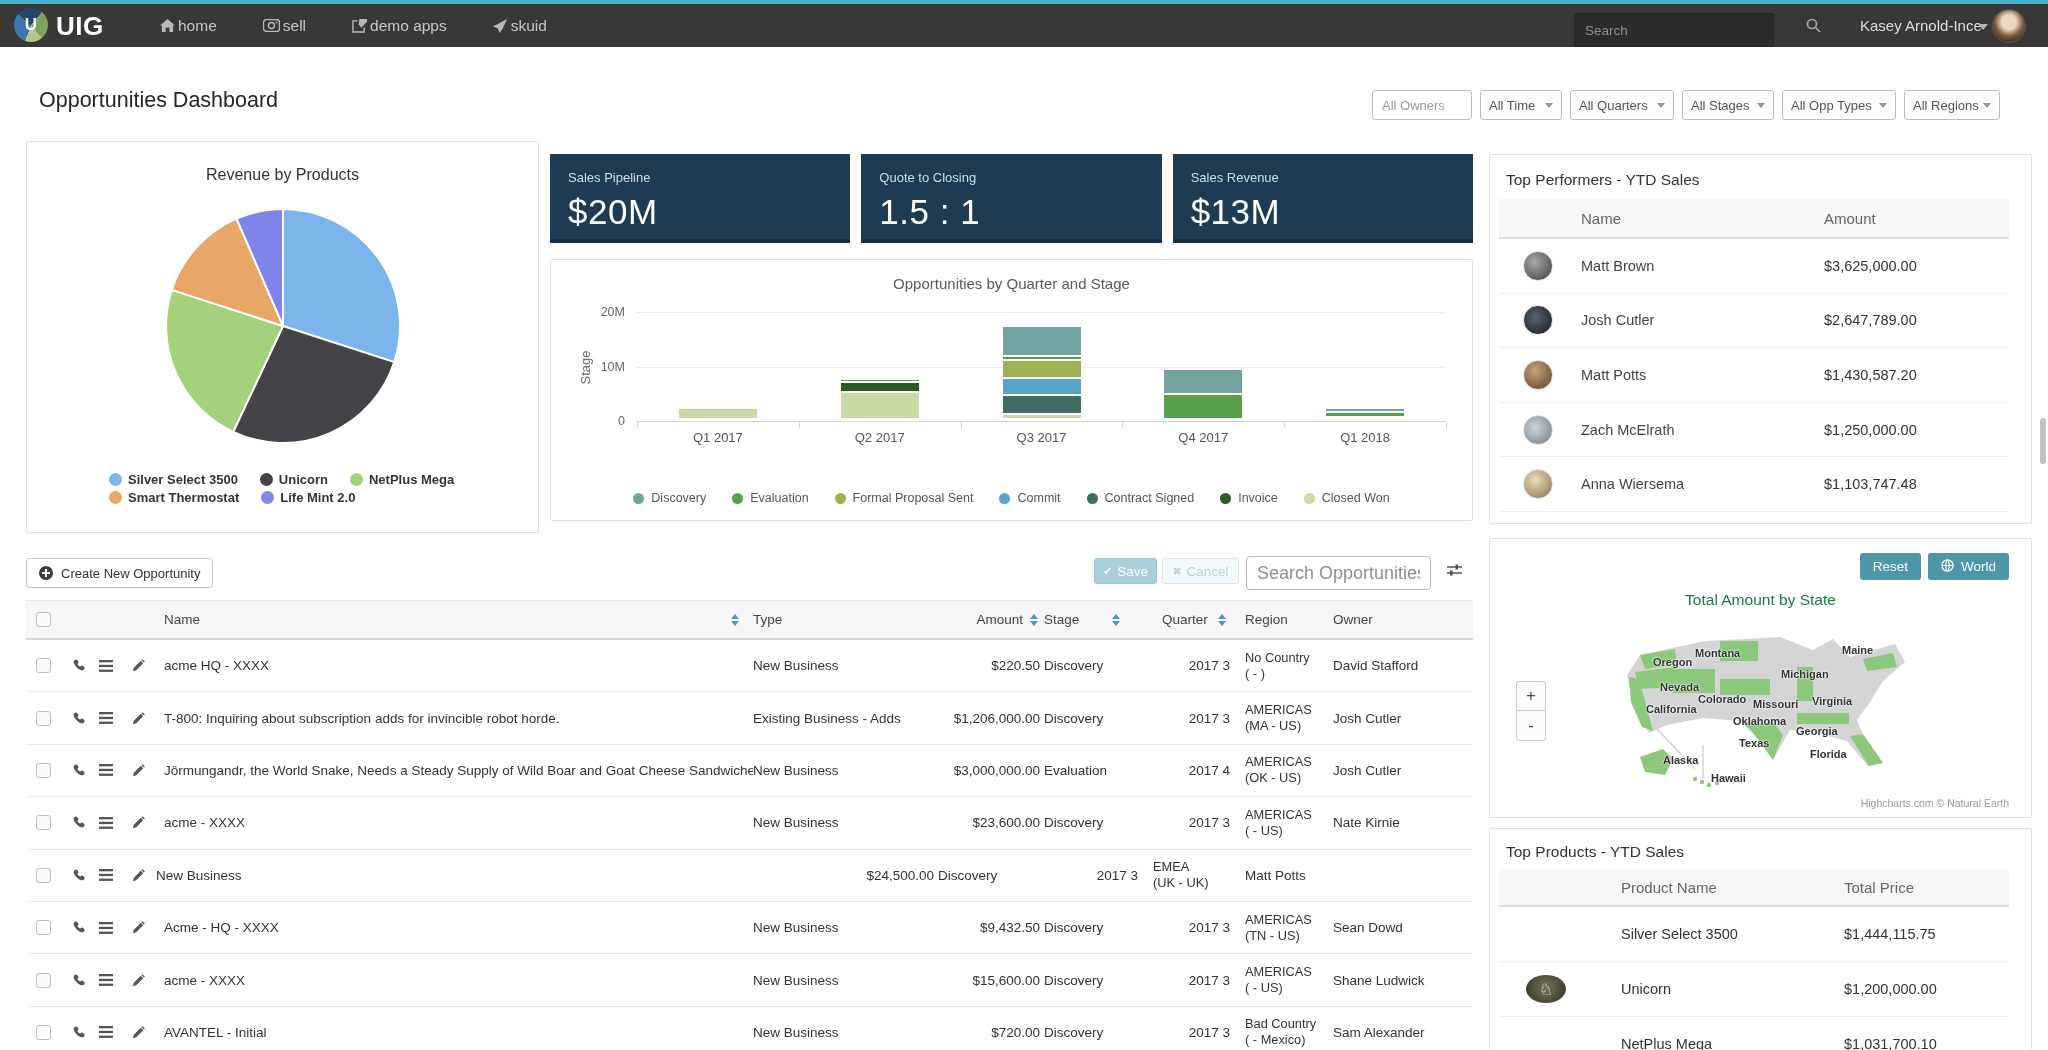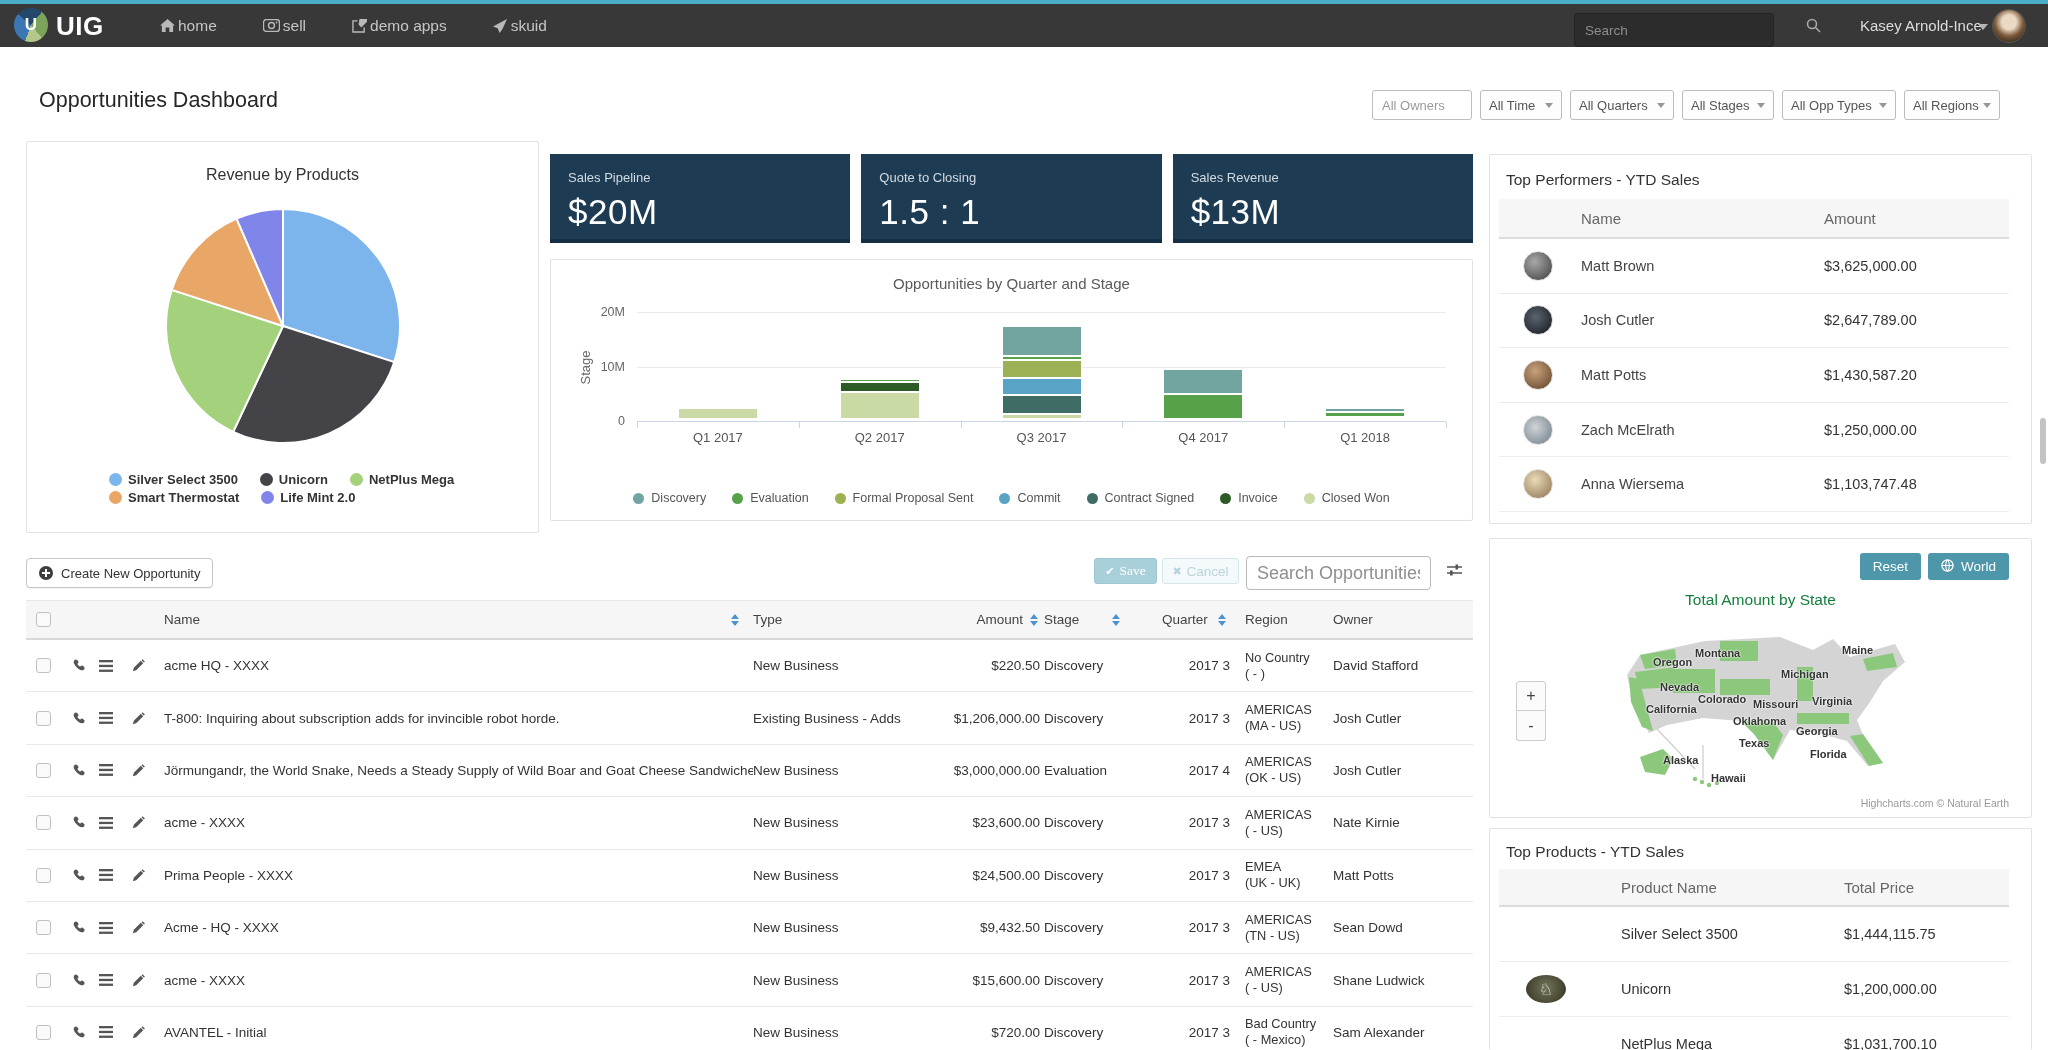--- a/index.html
+++ b/index.html
@@ -120,21 +120,21 @@
   .horse-photo::before{content:"♘"}
 
   
   .btn-create{position:absolute;left:26px;top:558px;height:30px;background:#fff;border:1px solid #c6c6c6;border-radius:4px;
     display:flex;align-items:center;gap:8px;padding:0 12px;font-size:13px;color:#333;cursor:pointer;box-shadow:0 1px 1px rgba(0,0,0,.05);font-family:"Liberation Sans",sans-serif}
   .plus-circle{width:14px;height:14px;border-radius:50%;background:#3d3d3d;position:relative}
   .plus-circle::before,.plus-circle::after{content:"";position:absolute;background:#fff}
   .plus-circle::before{left:6.2px;top:3px;width:1.8px;height:8px}
   .plus-circle::after{left:3px;top:6.2px;width:8px;height:1.8px}
   .btn-save{position:absolute;left:1094px;top:558px;width:63px;height:26px;background:var(--save,#a9d0da);border:1px solid #9cc7d3;
-    border-radius:3px;color:#fff;font-size:13.5px;display:flex;align-items:center;justify-content:center;gap:5px;cursor:pointer;font-family:Liberation Serif, serif}
+    border-radius:3px;color:#fff;font-size:13.5px;display:flex;align-items:center;justify-content:center;gap:5px;cursor:pointer;font-family:Liberation Sans, sans-serif}
   .btn-save::before{content:"✔";font-size:11px}
   .btn-cancel{position:absolute;left:1162px;top:558px;width:77px;height:26px;background:#f4fafb;border:1px solid #d5e6ea;
     border-radius:3px;color:#b9d4dc;font-size:13.5px;display:flex;align-items:center;justify-content:center;gap:5px;cursor:pointer;font-family:"Liberation Sans",sans-serif}
   .btn-cancel::before{content:"✖";font-size:11px}
   .opp-search{position:absolute;left:1246px;top:556px;width:185px;height:30px;border:1px solid #b9b9b9;border-radius:4px;
     font-size:18px;padding:16px 10px;color:#555;font-family:"Liberation Sans",sans-serif}
   .opp-search::placeholder{color:#8f8f8f}
   .sliders{position:absolute;left:1446px;top:562px;cursor:pointer}
 
   .opp-grid{display:grid;grid-template-columns:38px 28px 28px 36px 597px 185px 106px 100px 92px 88px 149px;align-items:center}
@@ -716,21 +716,20 @@
           <rect y="4.8" width="14" height="2.3" fill="#555"></rect>
           <rect y="9.6" width="14" height="2.3" fill="#555"></rect>
         </svg>
       </div>
       <div class="rowicon">
         <svg width="15" height="15" viewBox="0 0 16 16">
           <path d="M2 14l1-3.5L10.5 3l2.5 2.5L5.5 13 2 14z" fill="#555"></path>
           <path d="M11.2 2.3l1.1-1.1 2.5 2.5-1.1 1.1z" fill="#555"></path>
         </svg>
       </div>
-      <div class="c-name">Prima People - XXXX</div>
       <div>New Business</div>
       <div class="c-right">$24,500.00</div>
       <div>Discovery</div>
       <div class="c-q">2017 3</div>
       <div class="c-pad region">
         <div>EMEA</div>
         <div>(UK - UK)</div>
       </div>
       <div class="c-pad">Matt Potts</div>
     </div>

